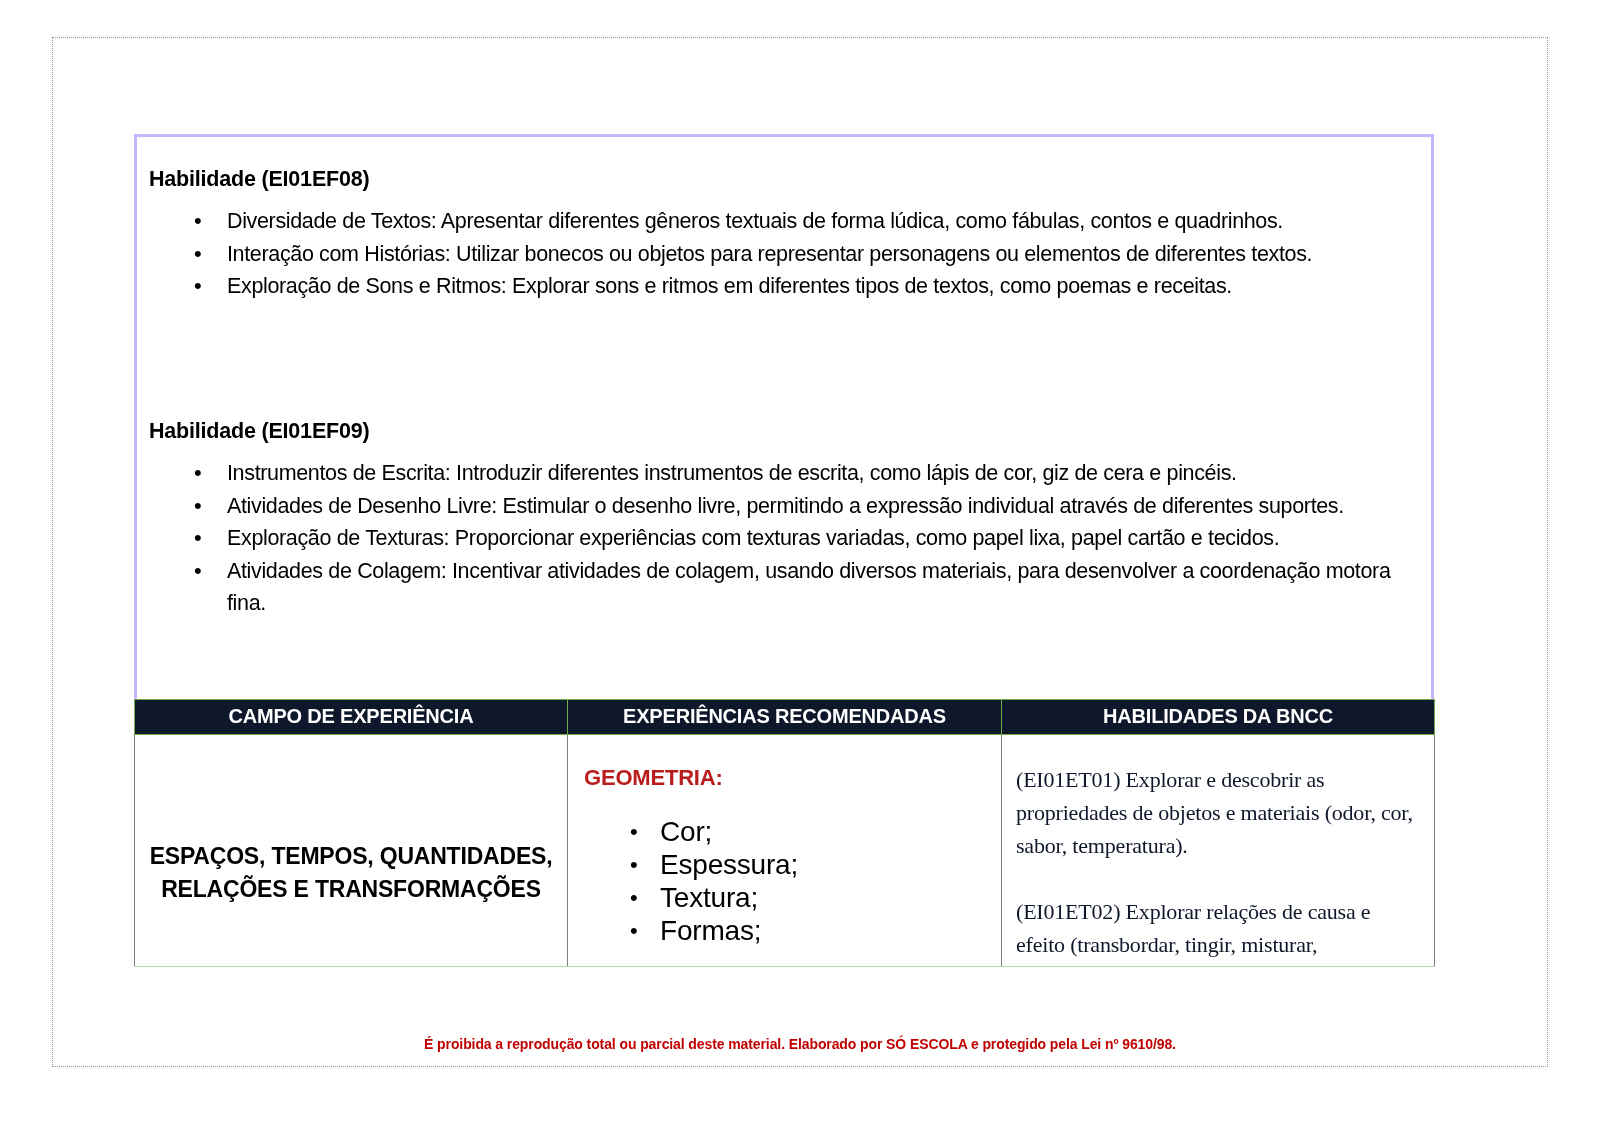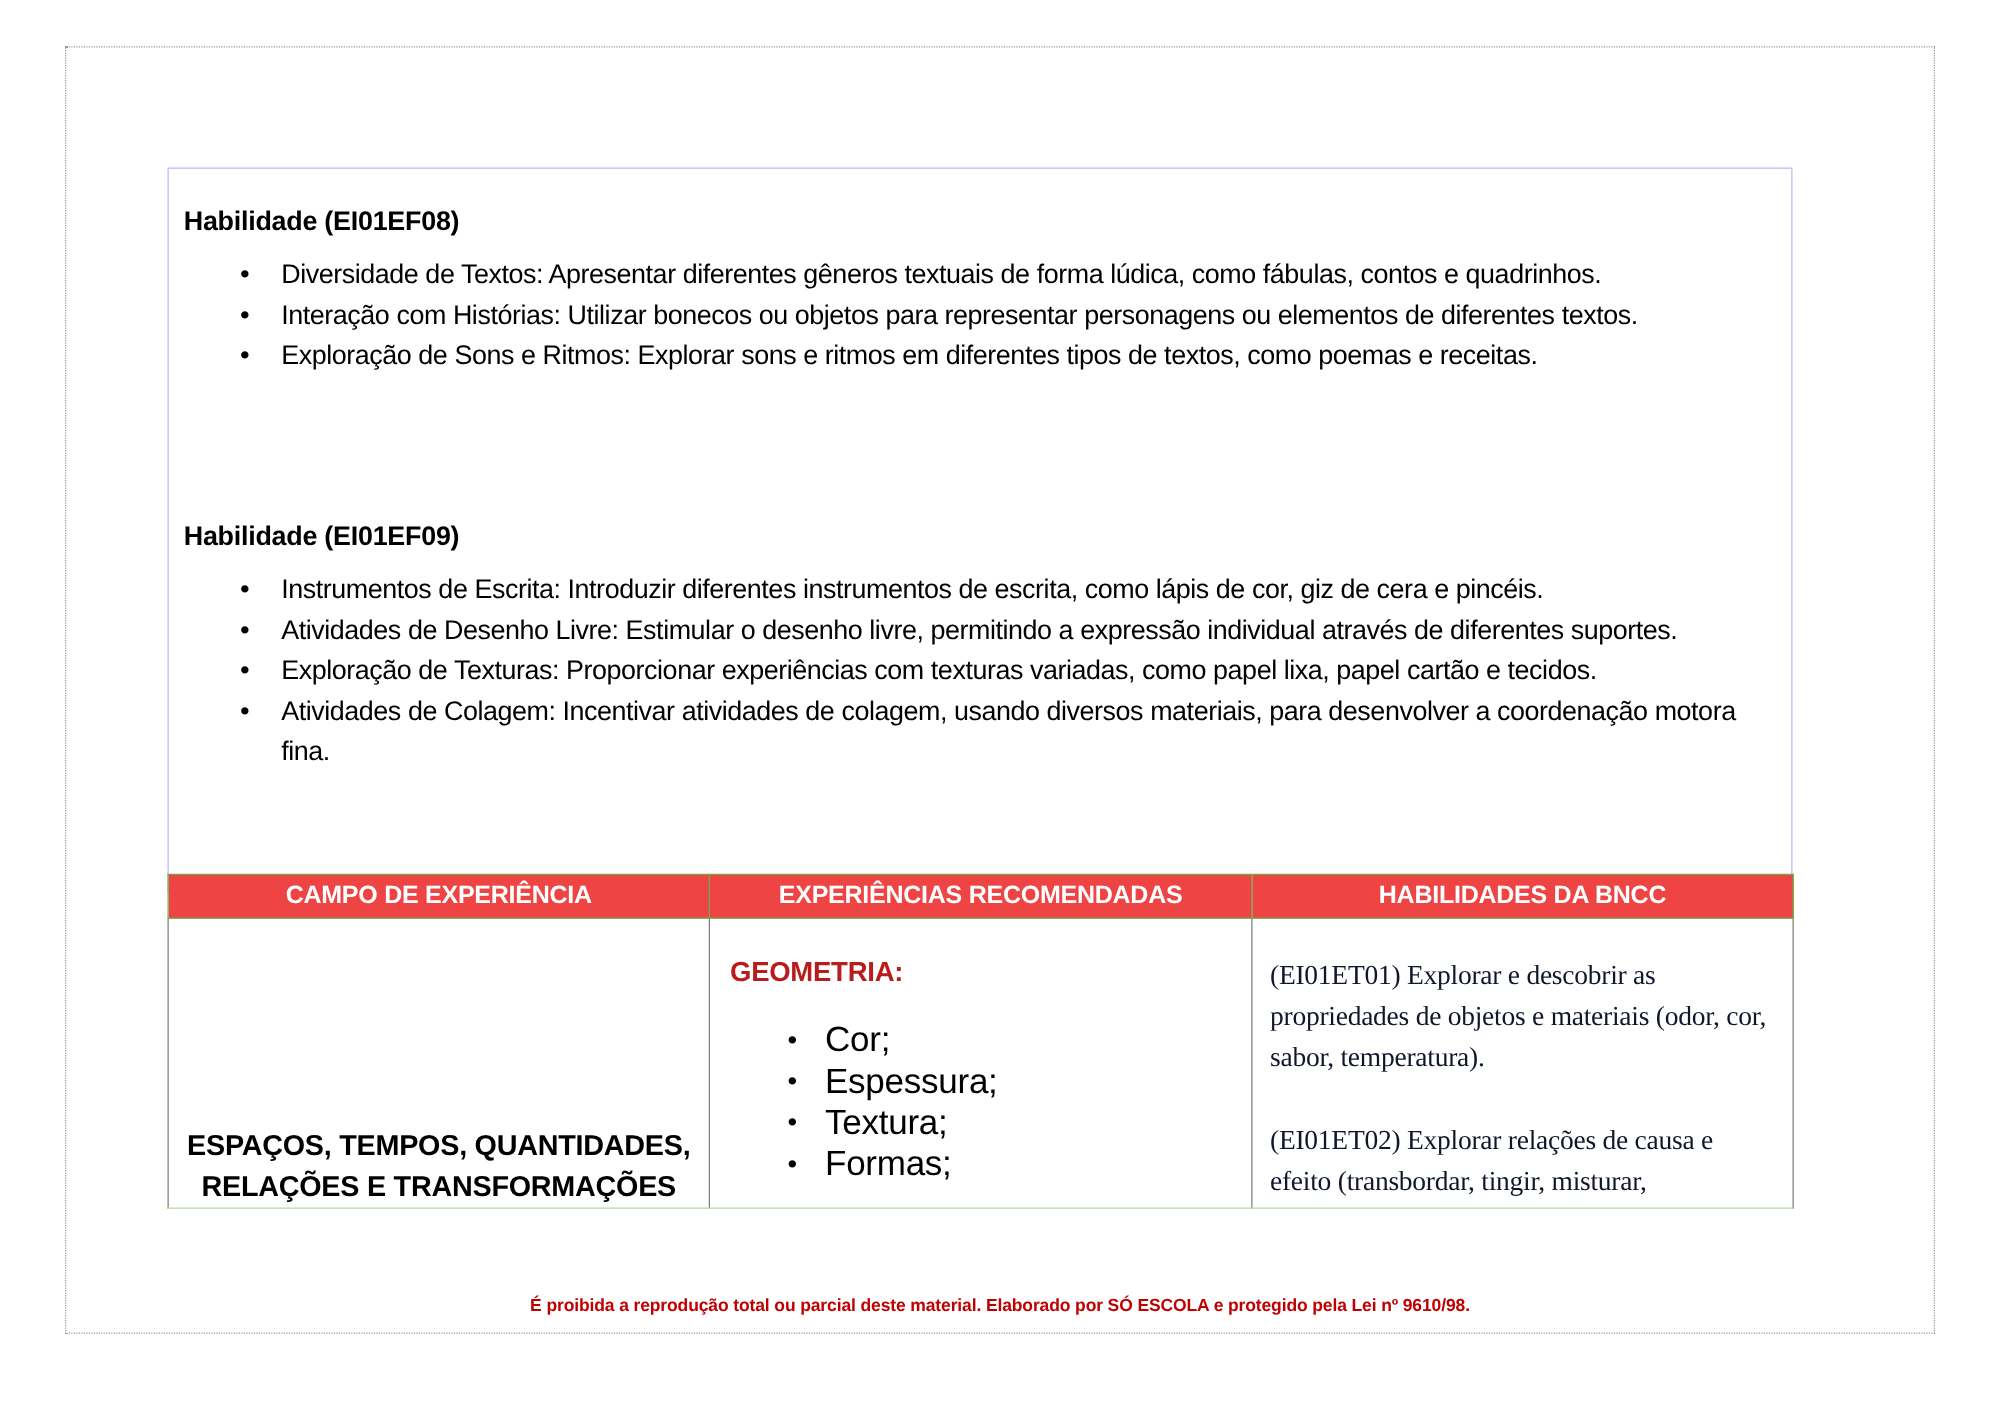--- a/index.html
+++ b/index.html
@@ -26,21 +26,21 @@
     box-sizing: border-box;
   }
 
   
   #skills-box {
     position: absolute;
     left: 134px;
     top: 134px;
     width: 1300px;
     height: 580px;
-    border: 1px solid #c4b5fd;
+    border: 3px solid #c4b5fd;
     box-sizing: border-box;
     background: #ffffff;
   }
 
   .skill-heading {
     font-family: "Liberation Sans", sans-serif;
     font-weight: bold;
     font-size: 21.5px;
     letter-spacing: -0.2px;
     color: #000000;
@@ -81,21 +81,21 @@
   
   #bncc-table {
     position: absolute;
     left: 134px;
     top: 699px;
     width: 1300px;
     border-collapse: collapse;
     table-layout: fixed;
   }
   #bncc-table th {
-    background: #ef4444;
+    background: #0f172a;
     color: #ffffff;
     font-family: "Liberation Sans", sans-serif;
     font-weight: bold;
     font-size: 20px;
     letter-spacing: -0.2px;
     text-align: center;
     padding: 5px 4px 6px 4px;
     border: 1px solid #70ad47;
     height: 30px;
     box-sizing: border-box;
@@ -109,24 +109,24 @@
     height: 232px;
     box-sizing: border-box;
     background: #ffffff;
   }
   .col-a { width: 433px; }
   .col-b { width: 434px; }
   .col-c { width: 433px; }
 
   .campo-cell-inner {
     display: flex;
-    align-items: flex-end;
+    align-items: center;
     justify-content: center;
     height: 100%;
-    padding: 0 14px;
+    padding: 12px 14px;
     box-sizing: border-box;
   }
   .campo-title {
     font-family: "Liberation Sans", sans-serif;
     font-weight: bold;
     font-size: 23px;
     line-height: 33px;
     text-align: center;
     letter-spacing: -0.2px;
     color: #000000;

